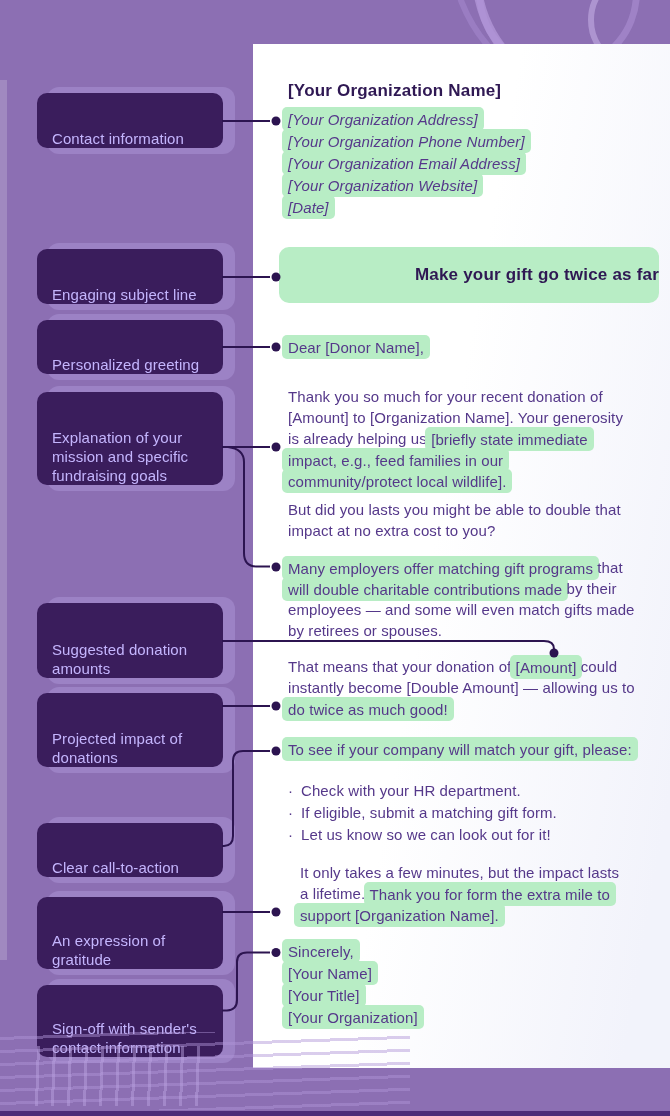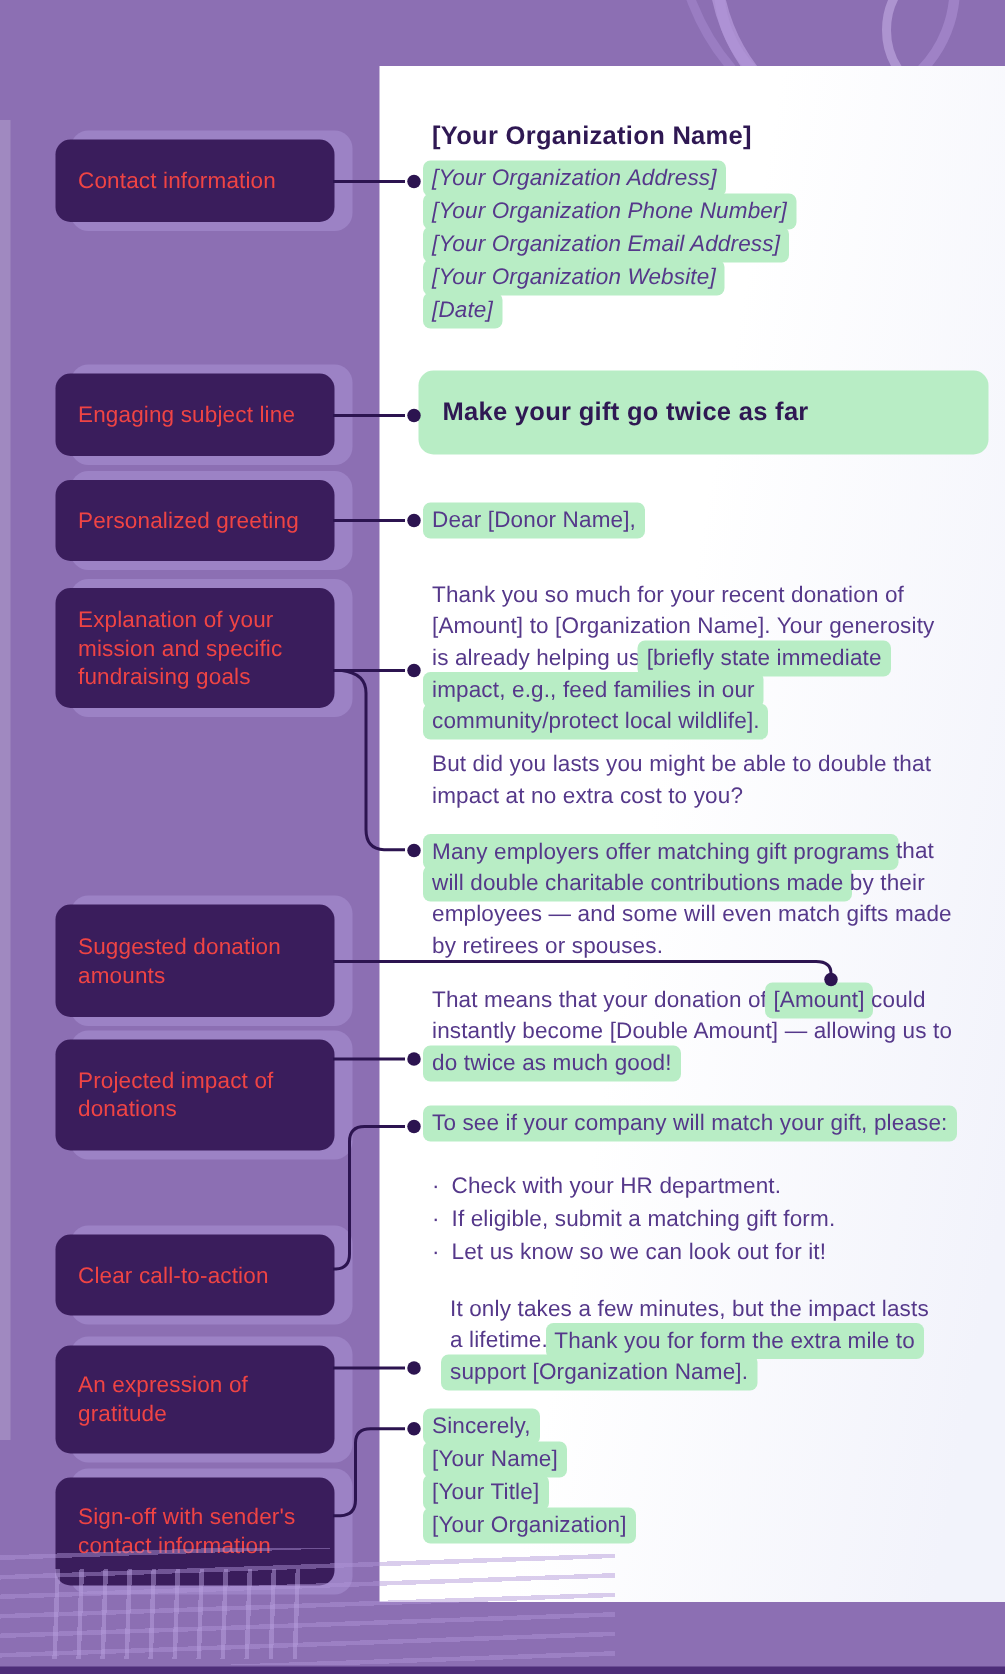--- a/index.html
+++ b/index.html
@@ -27,28 +27,28 @@
   .page{position:absolute;left:253px;top:44px;width:417px;height:1024px;
     background:linear-gradient(100deg,#ffffff 45%,#f2f3fb 92%);}
   .block{position:absolute;left:35px;font-size:15px;color:#55388A;letter-spacing:.1px;}
   .line{height:21px;line-height:21px;white-space:nowrap;}
   .lh22 .line{height:22px;line-height:22px;}
   .italic{font-style:italic;}
   .hl{background:#B8EDC5;padding:3.5px 6px;margin:0 -6px;border-radius:5px;}
   .bullet{display:inline-block;width:13px;color:#55388A;}
   .heading{font-weight:bold;font-size:17px;color:#2F1853;letter-spacing:.2px;}
   .subject-box{position:absolute;left:26px;top:203px;width:364px;height:56px;background:#B8EDC5;
-    border-radius:10px;display:flex;align-items:center;justify-content:flex-start;padding-left:16px;}
+    border-radius:10px;display:flex;align-items:center;justify-content:flex-end;padding-left:16px;}
   .subject-box span{font-weight:bold;font-size:17px;color:#2F1853;letter-spacing:.2px;}
   
   .lwrap{position:absolute;left:37px;width:186px;}
   .lshadow{position:absolute;left:10px;right:-12px;top:-6px;bottom:-6px;background:#9C82C5;border-radius:12px;}
   .lbox{position:relative;width:100%;height:100%;background:#3A1D5C;border-radius:10px;
-    display:flex;align-items:center;box-sizing:border-box;padding:0 10px 0 15px;
-    color:#ef4444;font-size:15px;line-height:19px;letter-spacing:.1px;}
+    display:flex;align-items:flex-end;box-sizing:border-box;padding:0 10px 0 15px;
+    color:#c4b5fd;font-size:15px;line-height:19px;letter-spacing:.1px;}
   
   .connectors{position:absolute;left:0;top:0;width:670px;height:1116px;pointer-events:none;}
 </style>
 </head>
 <body>
 
 <div class="canvas">
 
   <div class="edge-strip"></div>
 
@@ -139,21 +139,21 @@
     <div class="lbox">
         <span>Engaging subject line</span>
       </div>
   </div>
   <div class="lwrap" style="top:320px;height:54px;border-radius:23px;">
     <div class="lshadow"></div>
     <div class="lbox">
         <span>Personalized greeting</span>
       </div>
   </div>
-  <div class="lwrap" style="top:392px;height:80px;">
+  <div class="lwrap" style="top:392px;height:93px;">
     <div class="lshadow"></div>
     <div class="lbox">
         <span>Explanation of your mission and specific fundraising goals</span>
       </div>
   </div>
   <div class="lwrap" style="top:603px;height:75px;">
     <div class="lshadow"></div>
     <div class="lbox">
         <span>Suggested donation amounts</span>
       </div>

